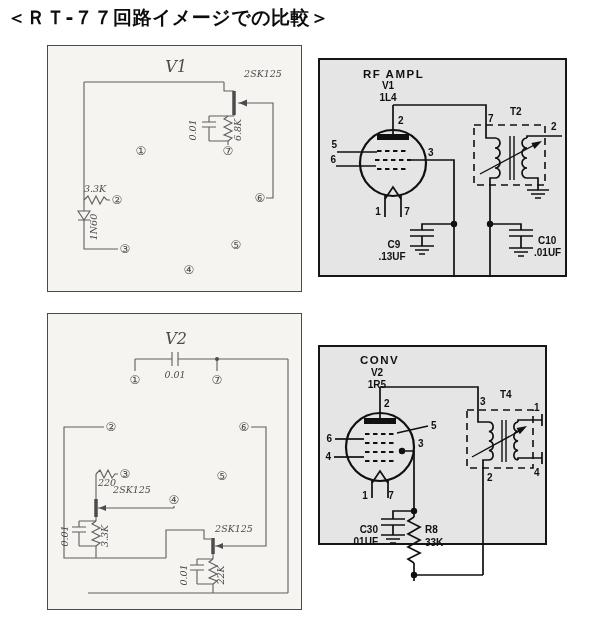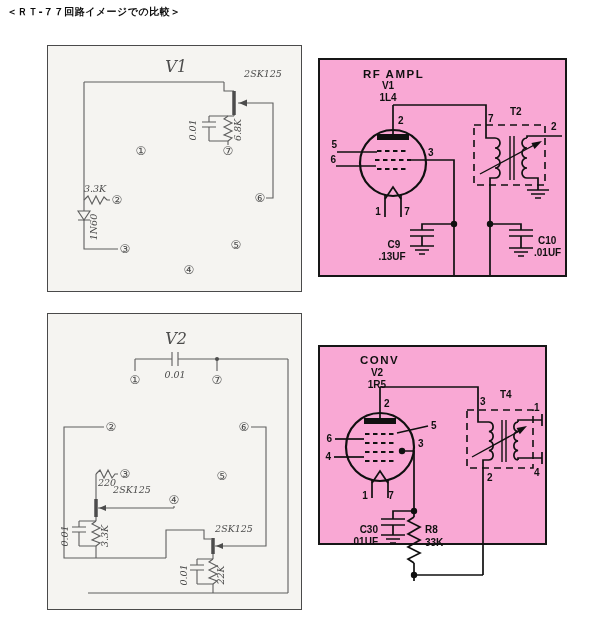--- a/index.html
+++ b/index.html
@@ -1,22 +1,22 @@
 <!DOCTYPE html>
 <html><head>
 <meta charset="utf-8">
 <style>
   html,body{margin:0;padding:0}
   body{width:600px;height:625px;position:relative;background:#fff;
        font-family:"Liberation Sans",sans-serif}
-  #page-title{position:absolute;left:7px;top:5px;font-size:10px;font-weight:bold;
+  #page-title{position:absolute;left:7px;top:5px;font-size:19px;font-weight:bold;
        color:#0c0c0c;letter-spacing:.5px;font-family:"DejaVu Sans",sans-serif}
   .panel{position:absolute;box-sizing:border-box}
   .hand{background:#f5f4f1;border:1px solid #4a4a4a}
-  .ink{background:#f9a8d4;border:2px solid #161616}
+  .ink{background:#e5e5e5;border:2px solid #161616}
   svg{display:block}
   
   .hand .wire{stroke:#5e5e5e;stroke-width:1.1;fill:none}
   .hand .lbl{font-family:"DejaVu Serif",serif;font-style:italic;font-size:9.5px;fill:#4c4c4c}
   .hand .big{font-family:"DejaVu Serif",serif;font-style:italic;font-size:16px;fill:#4c4c4c}
   .hand .num{font-family:"DejaVu Sans",sans-serif;font-size:12px;fill:#4c4c4c;font-style:normal}
   .hand .bar{stroke:#4c4c4c;stroke-width:3.5;fill:none}
   .hand .dot{fill:#4c4c4c}
   .hand .arr{fill:#4c4c4c;stroke:none}
   

